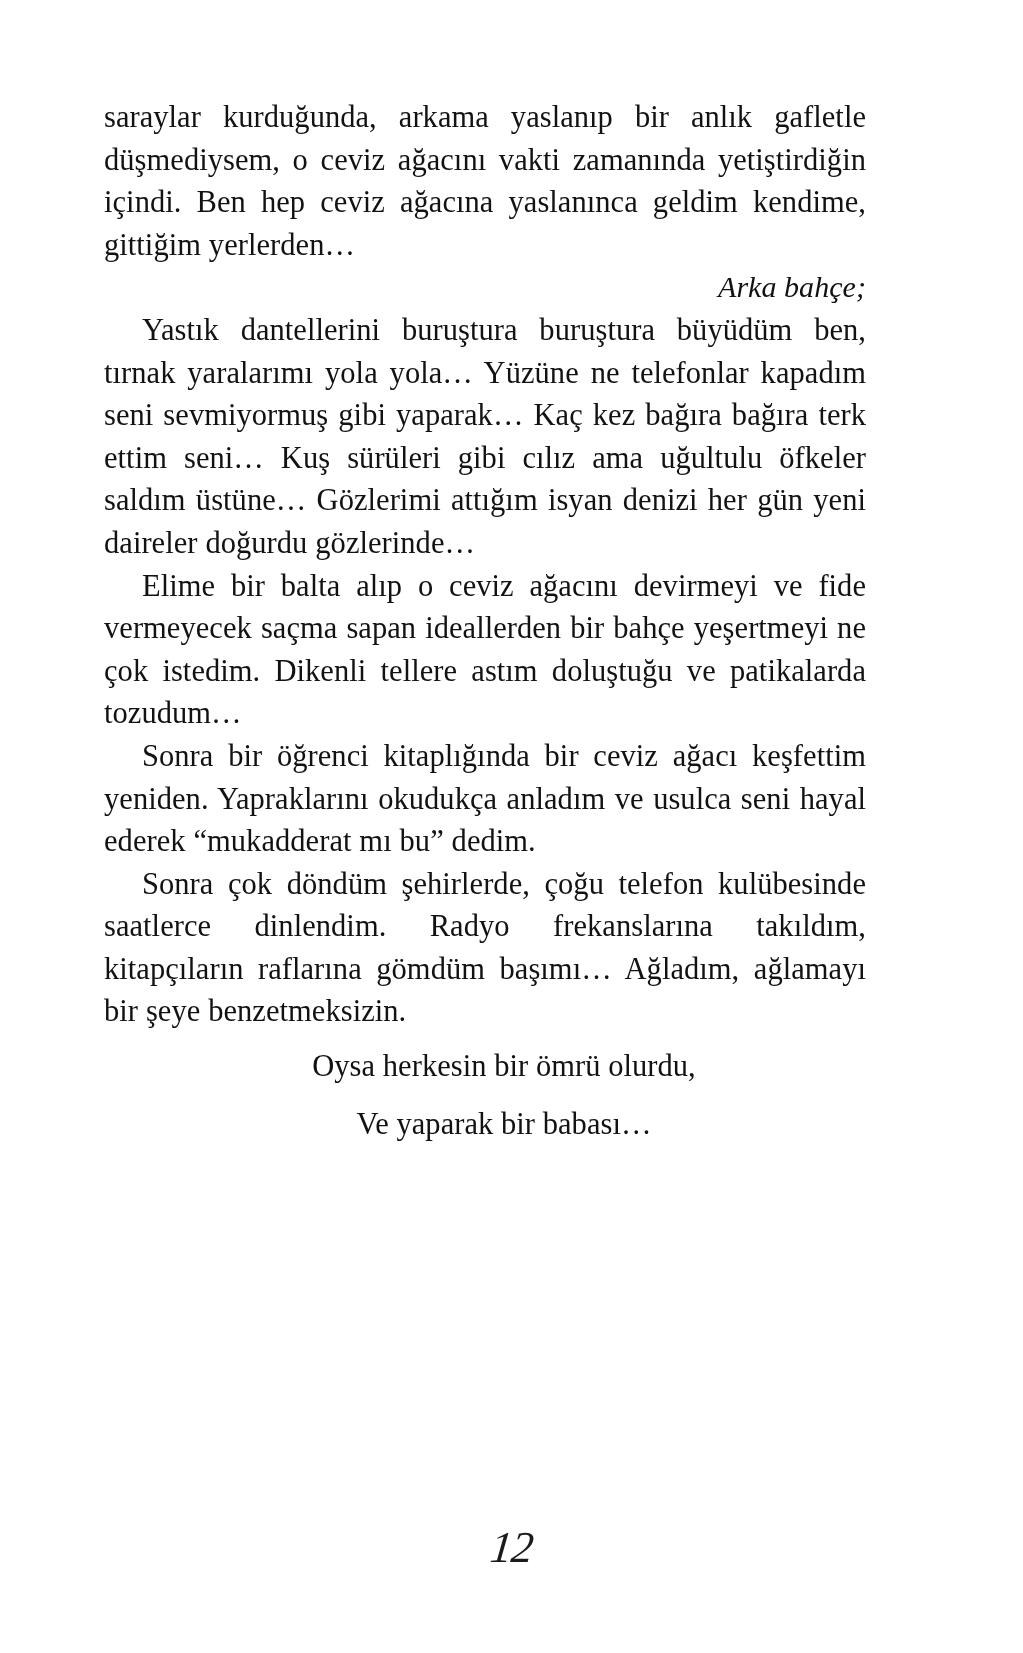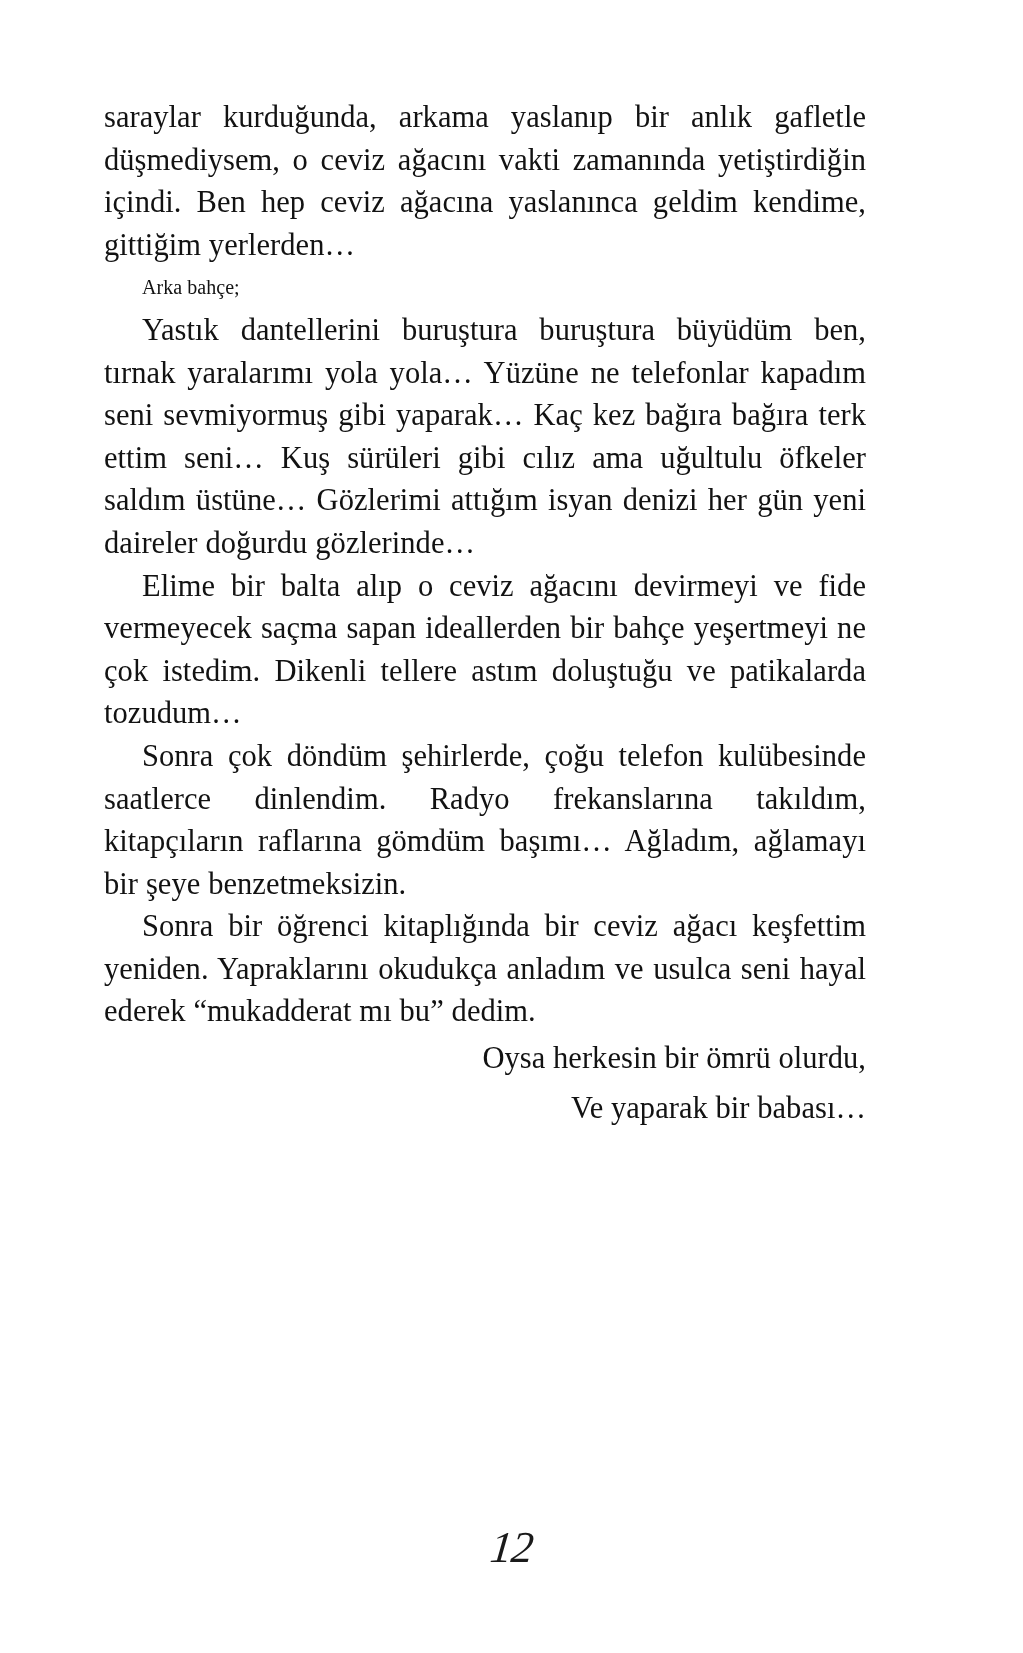--- a/index.html
+++ b/index.html
@@ -55,32 +55,33 @@
     content: "";
     display: inline-block;
     width: 100%;
   }
   .para.no-stretch::after {
     content: none;
   }
 
   .short-line {
     margin: 0;
-    font-size: 20px;
+    font-size: 30px;
     line-height: 42.6px;
-    text-align: left;
+    text-align: right;
     text-indent: 38px;
     letter-spacing: 0.05px;
+    font-style: italic;
   }
 
   .closing-line {
-    margin: 0;
+    margin: 8px;
     font-size: 30.5px;
     line-height: 50px;
-    text-align: right;
+    text-align: center;
     text-indent: 38px;
     letter-spacing: 0.05px;
   }
 
   .folio {
     position: absolute;
     left: 0;
     top: 1522px;
     width: 1023px;
     text-align: center;
@@ -101,23 +102,23 @@
 
     <p class="para no-stretch">saraylar kurduğunda, arkama yaslanıp bir anlık gafletle düşmediysem, o ceviz ağacını vakti zamanında yetiştirdiğin içindi. Ben hep ceviz ağacına yaslanınca geldim kendime, gittiğim yerlerden…</p>
 
 
     <p class="short-line">Arka bahçe;</p>
 
     <p class="para indent no-stretch">Yastık dantellerini buruştura buruştura büyüdüm ben, tırnak yaralarımı yola yola… Yüzüne ne telefonlar kapadım seni sevmiyormuş gibi yaparak… Kaç kez bağıra bağıra terk ettim seni… Kuş sürüleri gibi cılız ama uğultulu öfkeler saldım üstüne…  Gözlerimi attığım isyan denizi her gün yeni daireler doğurdu gözlerinde…</p>
 
     <p class="para indent no-stretch">Elime bir balta alıp o ceviz ağacını devirmeyi ve fide vermeyecek saçma sapan ideallerden bir bahçe yeşertmeyi ne çok istedim. Dikenli tellere astım doluştuğu ve patikalarda tozudum…</p>
 
+    <p class="para indent no-stretch">Sonra bir öğrenci kitaplığında bir ceviz ağacı keşfettim yeniden. Yapraklarını okudukça anladım ve usulca seni hayal ederek “mukadderat mı bu” dedim.</p>
+
     <p class="para indent no-stretch">Sonra çok döndüm şehirlerde, çoğu telefon kulübesinde saatlerce dinlendim. Radyo frekanslarına takıldım, kitapçıların raflarına gömdüm başımı… Ağladım, ağlamayı bir şeye benzetmeksizin.</p>
-
-    <p class="para indent no-stretch">Sonra bir öğrenci kitaplığında bir ceviz ağacı keşfettim yeniden. Yapraklarını okudukça anladım ve usulca seni hayal ederek “mukadderat mı bu” dedim.</p>
 
 
     <p class="closing-line">Oysa herkesin bir ömrü olurdu,</p>
 
     <p class="closing-line">Ve yaparak bir babası…</p>
 
   </div>
 
   <div class="folio">12</div>
 

